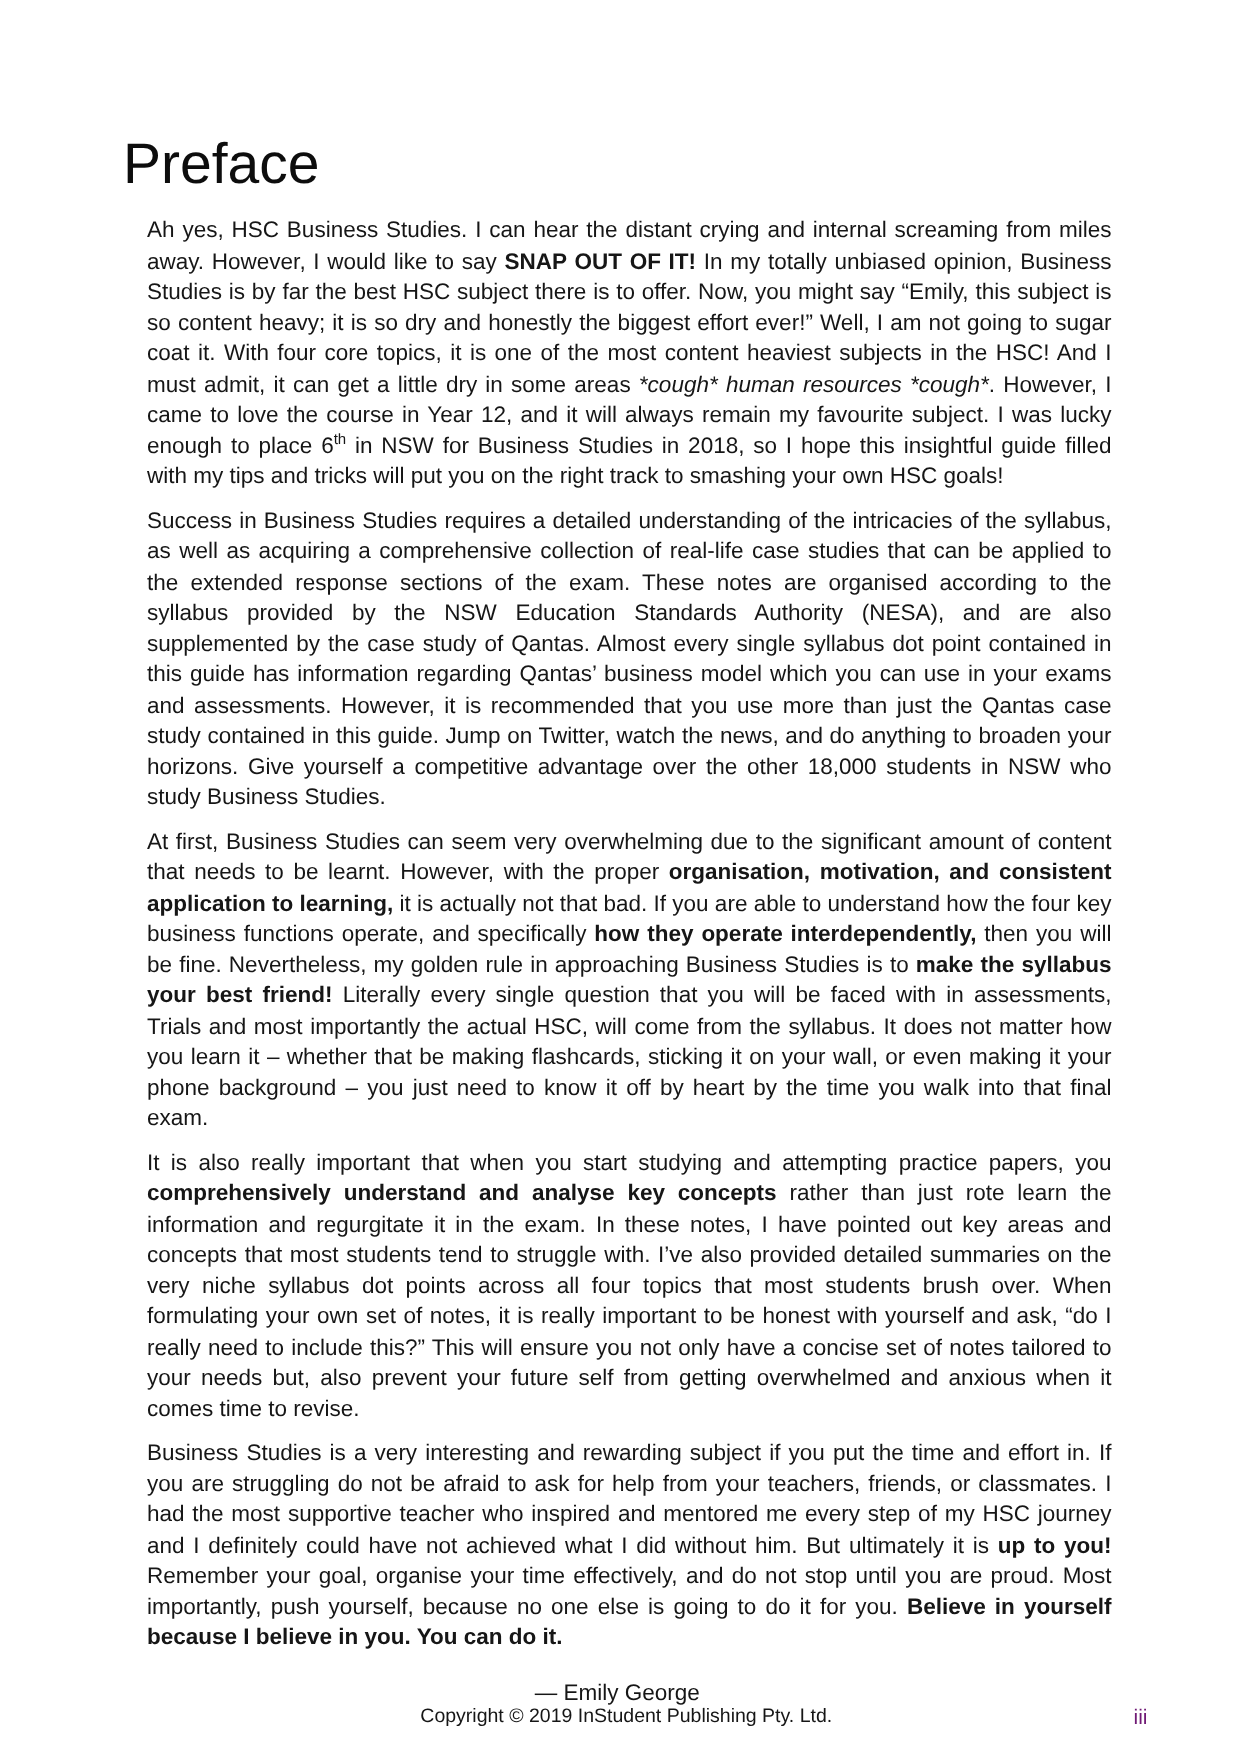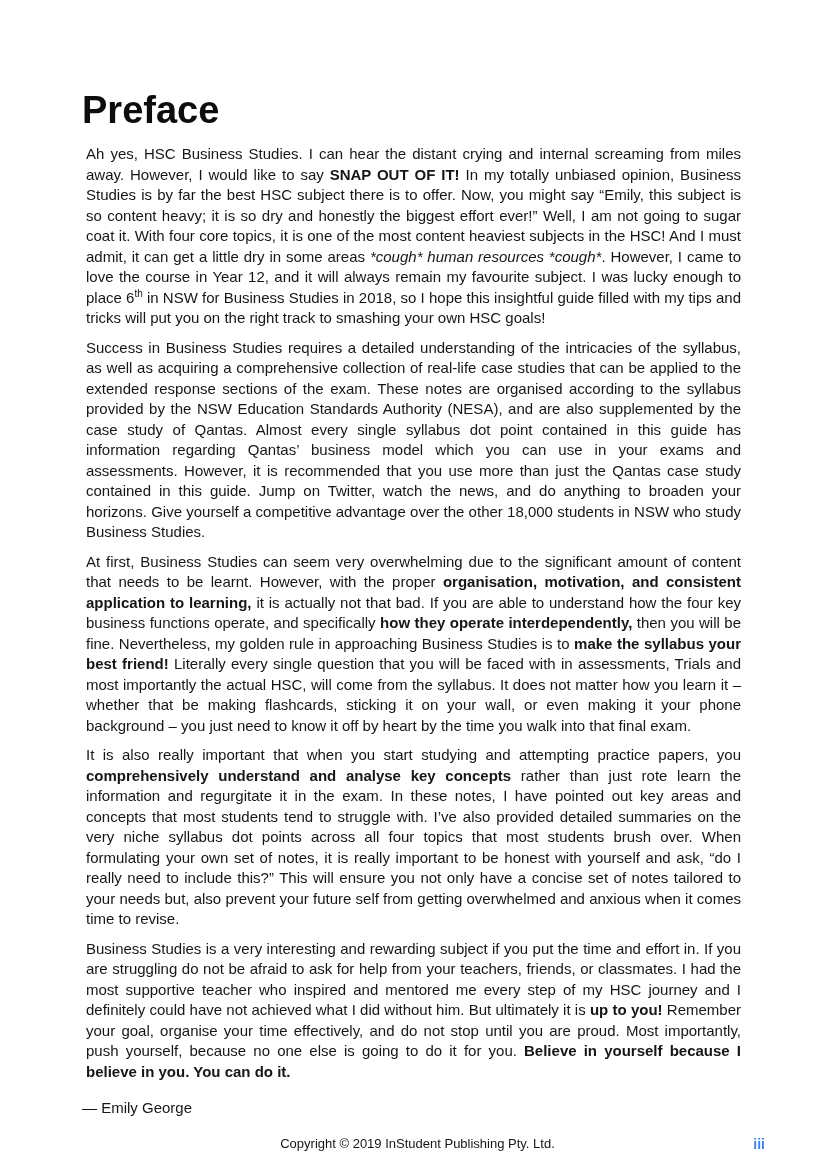--- a/index.html
+++ b/index.html
@@ -18,41 +18,41 @@
   }
   .content {
     position: absolute;
     left: 82px;
     top: 90px;
     width: 659px;
   }
   .title {
     font-size: 38px;
     line-height: 40px;
-    font-weight: bold;
+    font-weight: normal;
     margin: 0 0 14px 0;
     color: #0d0d0d;
   }
   .para {
     font-size: 15px;
     line-height: 20.5px;
     text-align: justify;
-    margin: 0 0 9px 4px;
+    margin: 0 0 9px 16px;
     color: #161616;
   }
   .para b { font-weight: bold; }
   .para i { font-style: italic; }
   .para sup {
     font-size: 10px;
     line-height: 0;
     vertical-align: super;
   }
   .signature {
     font-size: 15px;
-    text-align: left;
+    text-align: center;
     margin-top: 17px;
     color: #161616;
   }
   .footer {
     position: absolute;
     left: 0;
     top: 1136px;
     width: 823px;
     height: 20px;
     padding-left: 12px;
@@ -63,22 +63,22 @@
     width: 100%;
     text-align: center;
     font-size: 13px;
     color: #161616;
   }
   .pagenum {
     position: absolute;
     right: 70px;
     top: 0;
     font-size: 14px;
-    font-weight: bold;
-    color: #3b82f6;
+    font-weight: normal;
+    color: #701a75;
   }
 </style>
 </head>
 <body>
 
 <div class="page">
   <div class="content">
     <h1 class="title">Preface</h1>
     <div>
         <p class="para"><span>Ah yes, HSC Business Studies. I can hear the distant crying and internal screaming from miles away. However, I would like to say </span><b>SNAP OUT OF IT!</b><span> In my totally unbiased opinion, Business Studies is by far the best HSC subject there is to offer. Now, you might say “Emily, this subject is so content heavy; it is so dry and honestly the biggest effort ever!” Well, I am not going to sugar coat it. With four core topics, it is one of the most content heaviest subjects in the HSC! And I must admit, it can get a little dry in some areas </span><i>*cough* human resources *cough*</i><span>. However, I came to love the course in Year 12, and it will always remain my favourite subject. I was lucky enough to place 6</span><sup>th</sup><span> in NSW for Business Studies in 2018, so I hope this insightful guide filled with my tips and tricks will put you on the right track to smashing your own HSC goals!</span></p>

